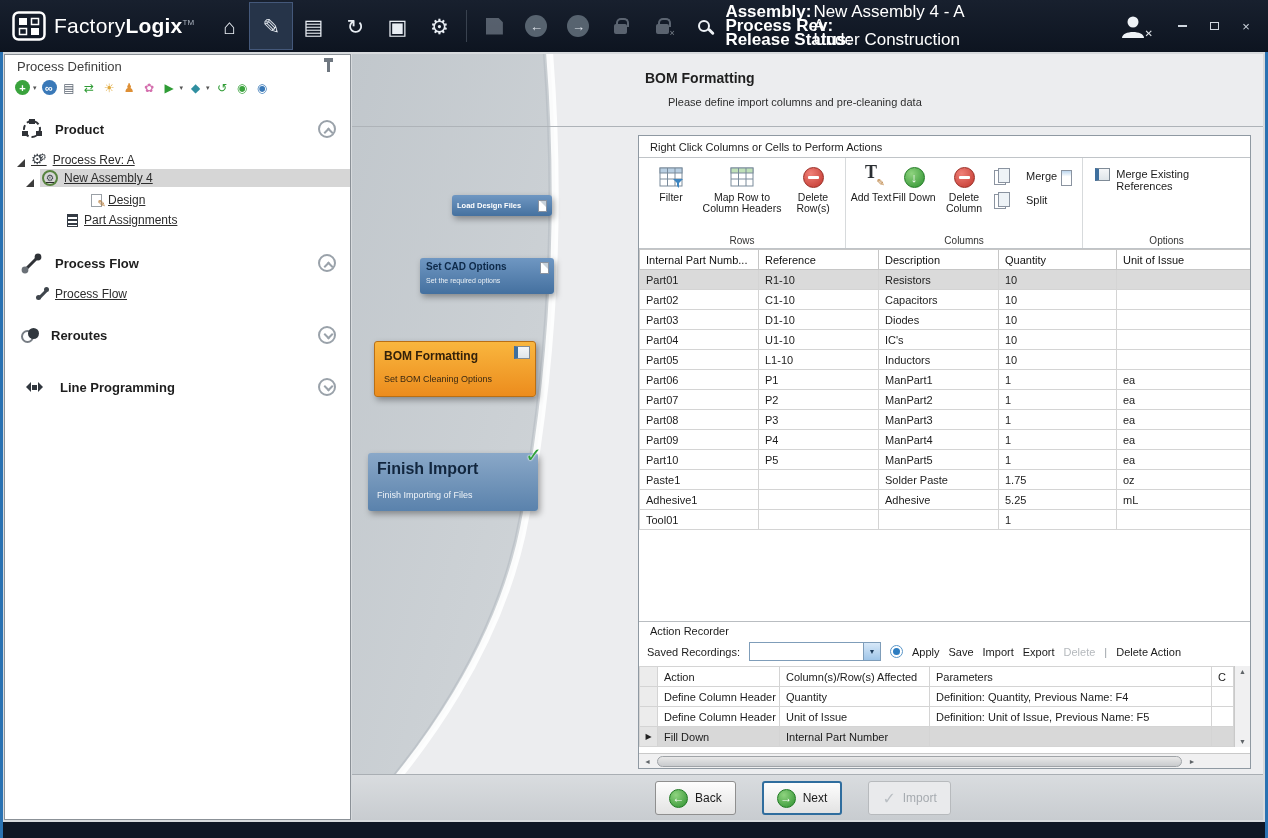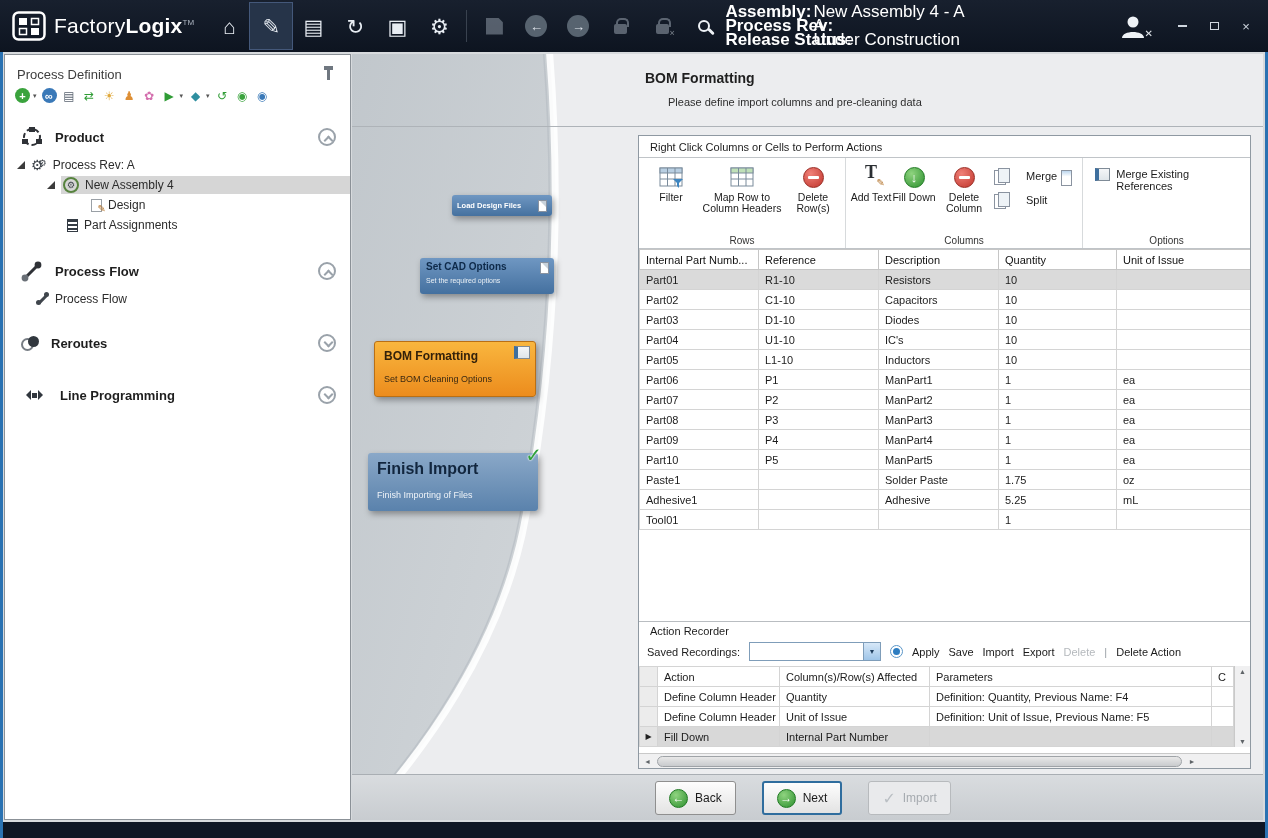--- a/index.html
+++ b/index.html
@@ -36,34 +36,34 @@
   .wbtns { display:flex; align-items:center; gap:16px; color:#cfd6df; }
   .wb { display:flex; align-items:center; justify-content:center; width:16px; height:16px; font-size:13px; }
   .wb .bar { width:9px; height:2px; background:#cfd6df; }
   .wb .box { width:9px; height:8px; border:1.5px solid #cfd6df; }
 
   
   .content { position:absolute; left:3px; right:3px; top:52px; bottom:16px; background:#d7dadd; }
 
   
   .sidebar { position:absolute; left:1px; top:2px; width:347px; bottom:2px; background:#fff; border:1px solid #8b9197; font-size:12px; color:#2c2c2c; }
-  .sb-head { display:flex; align-items:center; justify-content:space-between; padding:12px 12px 4px 12px; }
+  .sb-head { display:flex; align-items:center; justify-content:space-between; padding:4px 12px 4px 12px; }
   .sb-title { font-size:13px; color:#3d3d3d; }
   .pin { position:relative; width:3px; height:10px; background:#6f7780; margin-right:8px; }
   .pin::before { content:""; position:absolute; top:-4px; left:-3px; width:9px; height:4px; background:#6f7780; }
   .sb-icons { display:flex; align-items:center; gap:5px; padding:2px 10px 8px 10px; }
   .sicon { display:inline-flex; align-items:center; justify-content:center; font-size:12px; width:15px; height:15px; }
   .sicon.circ { border-radius:50%; color:#fff !important; font-size:11px; font-weight:bold; }
   .sdd { font-size:7px; color:#555; margin-left:-2px; }
   .sect { display:flex; align-items:center; height:36px; padding:0 14px 0 16px; }
   .sect-label { font-weight:bold; font-size:13px; color:#1e1e1e; margin-left:12px; flex:1; }
   .chev { width:18px; height:18px; border:2px solid #9aa2aa; border-radius:50%; position:relative; }
   .chev::before { content:""; position:absolute; left:5px; top:7px; width:5px; height:5px; border-left:2px solid #9aa2aa; border-top:2px solid #9aa2aa; transform:rotate(45deg); }
   .chev.down::before { transform:rotate(225deg); top:3px; }
-  .trow { display:flex; align-items:center; height:20px; }
+  .trow { display:flex; align-items:flex-end; height:20px;text-decoration:underline; }
   .exp { width:0; height:0; border:4px solid transparent; border-right:4px solid #3c3c3c; border-bottom:4px solid #3c3c3c; margin-right:6px; flex:none; }
   .trow .lab { margin-left:6px; }
   .selrow { display:flex; align-items:center; background:#d6d6d6; flex:1; height:18px; padding-left:2px; }
   .selrow .lab { margin-left:6px; }
   .i-gears::before { content:"⚙"; font-size:14px; color:#3f454c; }
   .i-gears::after { content:"⚙"; font-size:9px; color:#3f454c; margin-left:-5px; vertical-align:4px; }
   .i-assembly { width:16px; height:16px; border:2px solid #57833f; border-radius:50%; display:inline-flex; align-items:center; justify-content:center; flex:none; }
   .i-assembly::before { content:"⚙"; font-size:9px; color:#3f454c; }
   .i-design { position:relative; width:11px; height:13px; background:#fff; border:1px solid #9aa0a6; flex:none; }
   .i-design::after { content:"✎"; position:absolute; font-size:10px; right:-5px; bottom:-3px; color:#b5762f; }
@@ -293,21 +293,21 @@
         </svg>
         <span class="sect-label">Product</span>
         <span class="chev"></span>
       </div>
 
       <div class="trow" style="padding-left:12px;">
         <span class="exp"></span>
         <span class="i-gears"></span>
         <span class="lab">Process Rev: A</span>
       </div>
-      <div class="trow" style="padding-left:42px;">
+      <div class="trow" style="padding-left:21px;">
         <span class="exp"></span>
         <span class="selrow">
           <span class="i-assembly"></span>
           <span class="lab">New Assembly 4</span>
         </span>
       </div>
       <div class="trow" style="padding-left:86px;">
         <span class="i-design"></span>
         <span class="lab">Design</span>
       </div>

